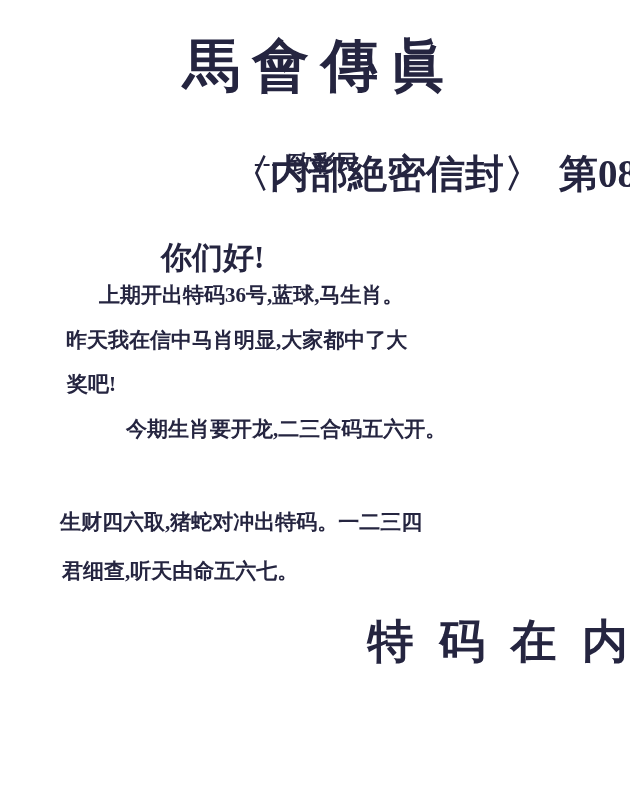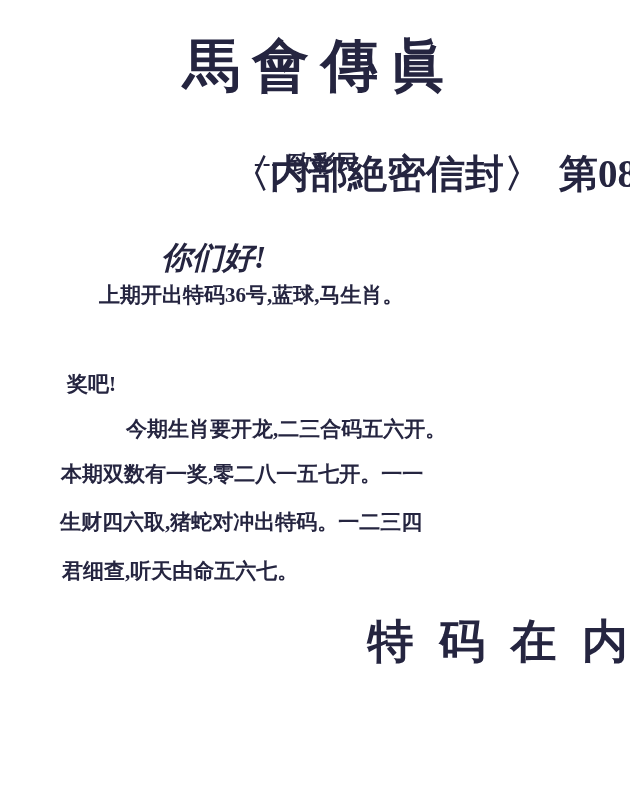--- a/index.html
+++ b/index.html
@@ -42,21 +42,21 @@
     margin-left: 16px;
   }
   .dedication {
     top: 151px;
     left: 254px;
     font-size: 23px;
     letter-spacing: 1px;
   }
   
   .salutation { top: 195px; left: 84px;  font-size: 31px; }
-  .greeting   { top: 240px; left: 161px; font-size: 31px; font-style: italic; }
+  .greeting   { top: 240px; left: 161px; font-size: 31px; }
   .bline      { font-size: 21px; }
   .p1a { top: 283px; left: 99px;  }
   .p1b { top: 328px; left: 66px;  }
   .p1c { top: 372px; left: 67px;  }
   .p2a { top: 417px; left: 126px; }
   .p2b { top: 462px; left: 61px;  }
   .p2c { top: 510px; left: 60px; text-align: right;  }
   .p2d { top: 559px; left: 62px;  }
   
   .headline {
@@ -88,23 +88,23 @@
   <div class="abs subtitle">
     <span>〈内部絶密信封〉</span><span class="issue">第082期</span>
   </div>
 
   <div class="abs dedication">----致彩民</div>
 
 
   <div class="abs greeting">你们好!</div>
 
   <div class="abs bline p1a">上期开出特码36号,蓝球,马生肖。</div>
+  <div class="abs bline p1b">昨天我在信中马肖明显,大家都中了大</div>
   <div class="abs bline p2a">今期生肖要开龙,二三合码五六开。</div>
 
   <div class="abs bline p1c">奖吧!</div>
-  <div class="abs bline p2b">本期双数有一奖,零二八一五七开。一一</div>
   <div class="abs bline p2c">生财四六取,猪蛇对冲出特码。一二三四</div>
   <div class="abs bline p2d">君细查,听天由命五六七。</div>
 
   <div class="abs headline">特 码 在 内</div>
 
 
 </div>
 
 </body></html>

